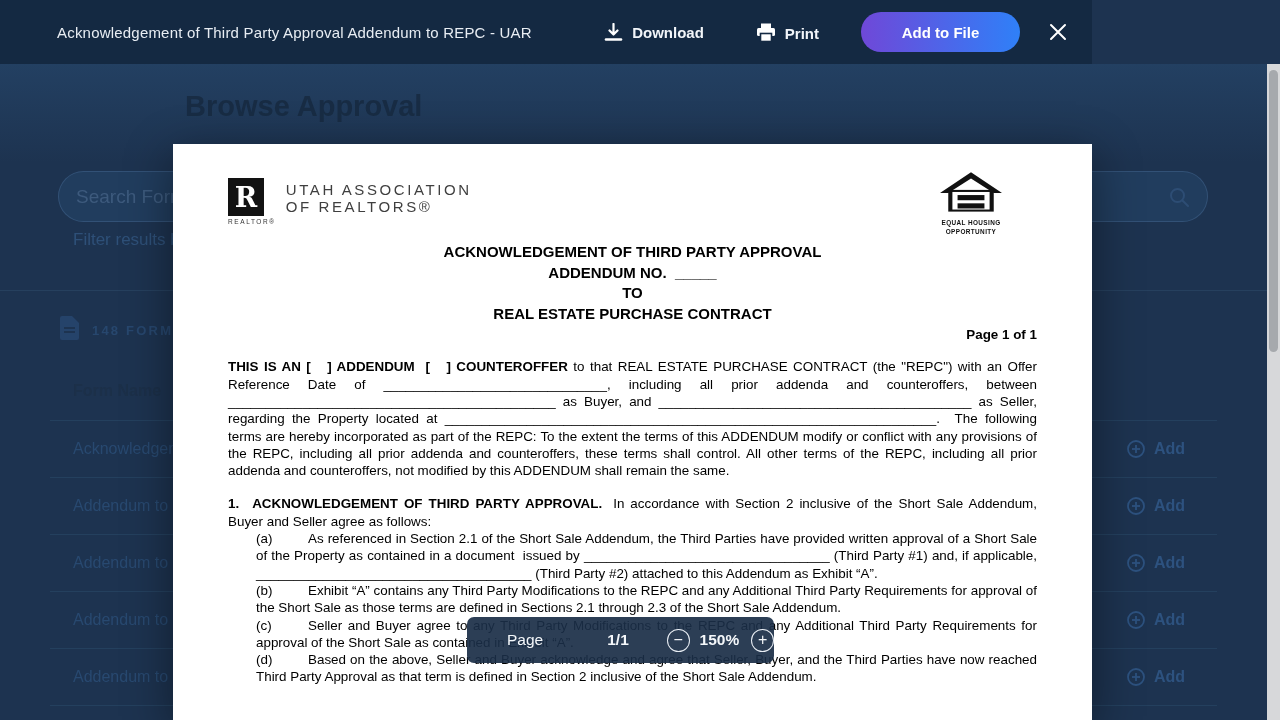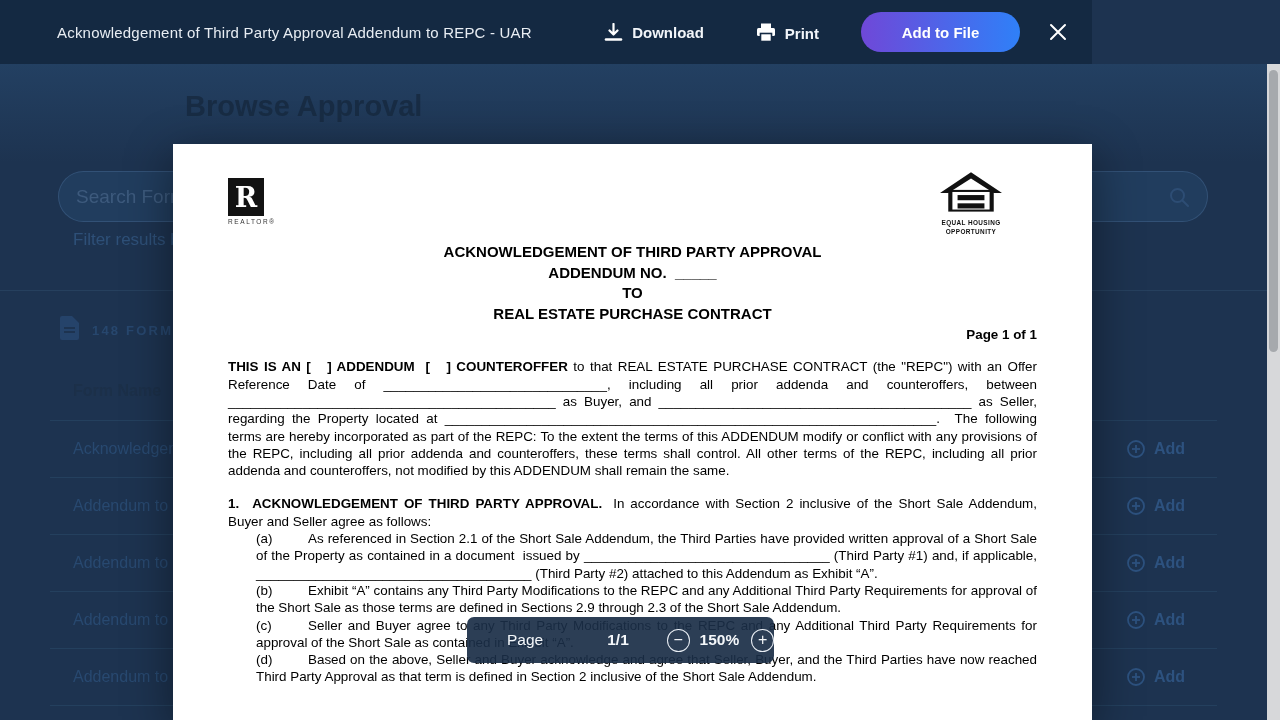--- a/index.html
+++ b/index.html
@@ -186,20 +186,24 @@
   </div>
 </div>
 
 <div class="modal doc">
   <div class="doc-header">
     <div class="uar-logo">
       <div>
         <div class="r-badge">R</div>
         <div class="r-badge-label">REALTOR®</div>
       </div>
+      <div class="org-text">
+        <div>UTAH ASSOCIATION</div>
+        <div>OF REALTORS®</div>
+      </div>
     </div>
     <div class="eh-logo">
       <svg width="62" height="42" viewBox="0 0 60 40">
         <polygon points="30,0 60,20 52,20 30,6 8,20 0,20" fill="#111"></polygon>
         <rect x="8" y="17" width="44" height="21" fill="#111"></rect>
         <rect x="12" y="19" width="36" height="17" fill="#fff"></rect>
         <rect x="17" y="22" width="26" height="5" fill="#111"></rect>
         <rect x="17" y="30" width="26" height="5" fill="#111"></rect>
       </svg>
       <div class="eh-text">EQUAL HOUSING</div>
@@ -214,21 +218,21 @@
     <div>REAL ESTATE PURCHASE CONTRACT</div>
   </div>
 
   <div class="doc-page">Page 1 of 1</div>
 
   <p class="para1"><span class="b">THIS IS AN [&nbsp;&nbsp;&nbsp;] ADDENDUM&nbsp; [&nbsp;&nbsp;&nbsp;] COUNTEROFFER</span><span> to that REAL ESTATE PURCHASE CONTRACT (the "REPC") with an Offer Reference Date of ______________________________, including all prior addenda and counteroffers, between ____________________________________________ as Buyer, and __________________________________________ as Seller, regarding the Property located at __________________________________________________________________. &nbsp;The following terms are hereby incorporated as part of the REPC: To the extent the terms of this ADDENDUM modify or conflict with any provisions of the REPC, including all prior addenda and counteroffers, these terms shall control. All other terms of the REPC, including all prior addenda and counteroffers, not modified by this ADDENDUM shall remain the same.</span></p>
 
   <p class="sec1"><span class="sec-num">1.</span><span class="sec-head">ACKNOWLEDGEMENT OF THIRD PARTY APPROVAL.</span><span>&nbsp;In accordance with Section 2 inclusive of the Short Sale Addendum, Buyer and Seller agree as follows:</span></p>
 
   <div class="doc-item"><span class="item-label">(a)</span><span>As referenced in Section 2.1 of the Short Sale Addendum, the Third Parties have provided written approval of a Short Sale of the Property as contained in a document &nbsp;issued by _________________________________ (Third Party #1) and, if applicable, _____________________________________ (Third Party #2) attached to this Addendum as Exhibit “A”.</span></div>
-  <div class="doc-item"><span class="item-label">(b)</span><span>Exhibit “A” contains any Third Party Modifications to the REPC and any Additional Third Party Requirements for approval of the Short Sale as those terms are defined in Sections 2.9 through 2.3 of the Short Sale Addendum.</span></div>
+  <div class="doc-item"><span class="item-label">(b)</span><span>Exhibit “A” contains any Third Party Modifications to the REPC and any Additional Third Party Requirements for approval of the Short Sale as those terms are defined in Sections 2.1 through 2.3 of the Short Sale Addendum.</span></div>
   <div class="doc-item"><span class="item-label">(c)</span><span>Seller and Buyer agree to any Third Party Modifications to the REPC and any Additional Third Party Requirements for approval of the Short Sale as contained in Exhibit “A”.</span></div>
   <div class="doc-item"><span class="item-label">(d)</span><span>Based on the above, Seller and Buyer acknowledge and agree that Seller, Buyer, and the Third Parties have now reached Third Party Approval as that term is defined in Section 2 inclusive of the Short Sale Addendum.</span></div>
 </div>
 
 <div class="doc-toolbar">
   <span class="dt-page-label">Page</span>
   <span class="dt-page-value">1/1</span>
   <span class="dt-circle">
       <span>−</span>
     </span>

